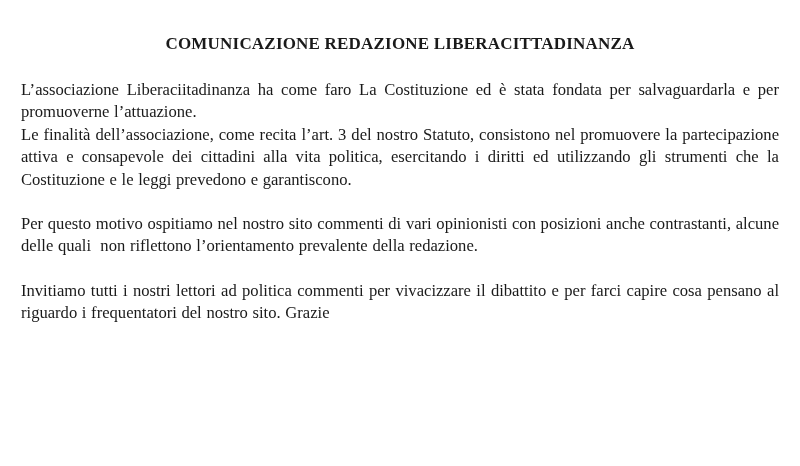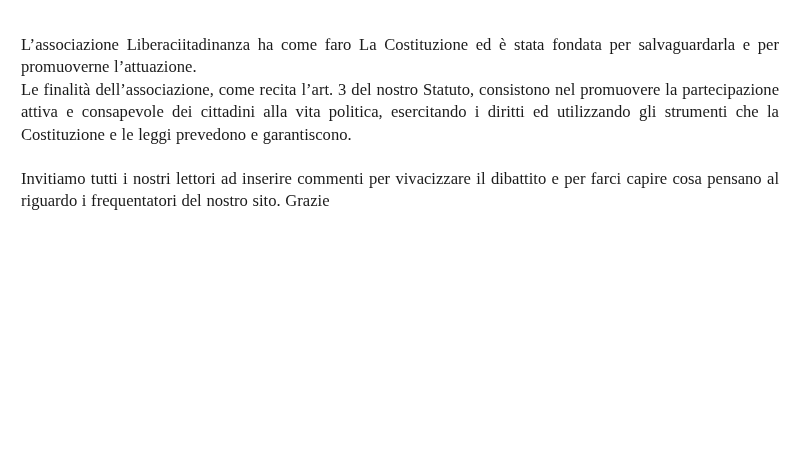--- a/index.html
+++ b/index.html
@@ -38,25 +38,27 @@
     text-align: justify;
     white-space: pre-wrap;
     word-spacing: 0.5px;
     color: #1a1a1a;
   }
 </style>
 </head>
 <body>
 
 <main class="page">
+  <h1 class="doc-title">COMUNICAZIONE REDAZIONE LIBERACITTADINANZA</h1>
 
   <section class="block">
     <p>L’associazione Liberaciitadinanza ha come faro La Costituzione ed è stata fondata per salvaguardarla e per promuoverne l’attuazione.</p>
     <p>Le finalità dell’associazione, come recita l’art. 3 del nostro Statuto, consistono nel promuovere la partecipazione attiva e consapevole dei cittadini alla vita politica, esercitando i diritti ed utilizzando gli strumenti che la Costituzione e le leggi prevedono e garantiscono.</p>
   </section>
 
   <section class="block">
+    <p>Per questo motivo ospitiamo nel nostro sito commenti di vari opinionisti con posizioni anche contrastanti, alcune delle quali  non riflettono l’orientamento prevalente della redazione.</p>
   </section>
 
   <section class="block">
-    <p>Invitiamo tutti i nostri lettori ad inserire commenti per vivacizzare il dibattito e per farci capire cosa pensano al riguardo i frequentatori del nostro sito. Grazie</p>
+    <p>Invitiamo tutti i nostri lettori ad politica commenti per vivacizzare il dibattito e per farci capire cosa pensano al riguardo i frequentatori del nostro sito. Grazie</p>
   </section>
 </main>
 
 </body></html>

